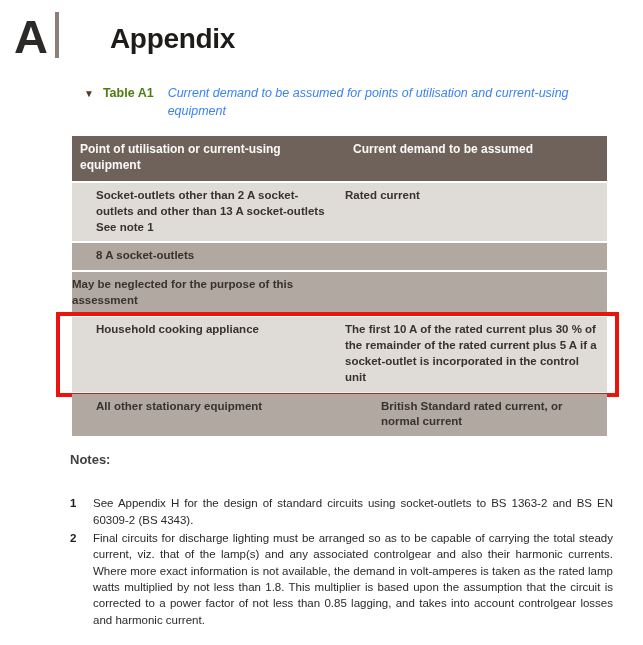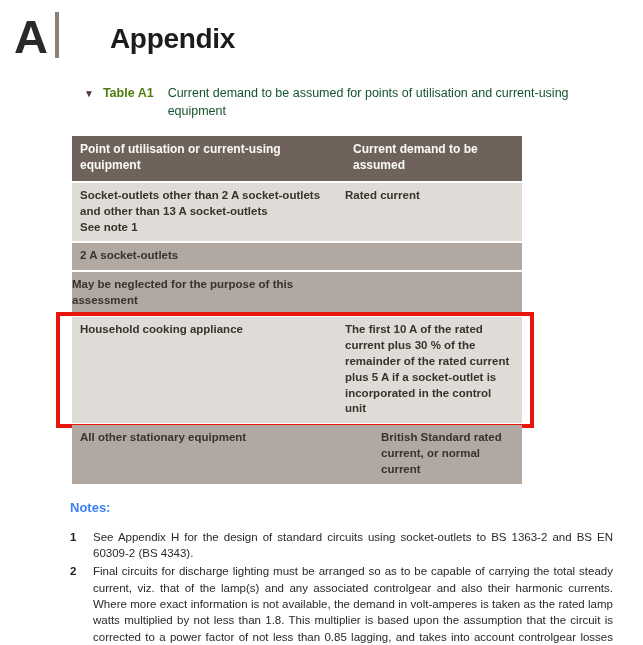--- a/index.html
+++ b/index.html
@@ -42,54 +42,54 @@
     margin:26px 0 0 84px;
     font-size:12.5px;line-height:1.45;
   }
   .caption .tri{
     color:var(--marker-brown);font-size:10px;line-height:1.9;
   }
   .caption .cap-label{
     font-weight:700;color:#4d7c0f;margin:0 14px 0 9px;white-space:nowrap;
   }
   .caption .cap-text{
-    width:424px;color:#14532d;
+    width:424px;color:#3b82f6;font-style:italic;
   }
   .tablewrap{
-    width:450px;margin:16px 0 0 72px;
+    width:535px;margin:16px 0 0 72px;
   }
   .thead{
     display:grid;grid-template-columns:273px 1fr;
     background:var(--header-bg);color:#fbfaf9;
     font-size:12px;font-weight:600;line-height:1.32;
     margin-bottom:2px;
   }
   .thead .th{padding:6px 8px 7px 8px;}
   .tr{
     display:grid;grid-template-columns:273px 1fr;
     font-size:11.5px;font-weight:600;line-height:1.38;
     margin-bottom:2px;
     position:relative;
   }
   .tr:last-child{margin-bottom:0;gap:36px;}
   .shade-light{background:var(--row-light);}
   .shade-dark{background:var(--row-dark);}
-  .cell-left{padding:5px 10px 6px 8px;}
+  .cell-left{padding:5px 10px 6px 24px;}
   .cell-right{padding:5px 8px 6px 0;}
   .highlight::after{
     content:"";position:absolute;
     left:-16px;right:-12px;top:-5px;bottom:-5px;
     border:4px solid var(--highlight-red);
     pointer-events:none;
   }
   .notes{
     width:543px;margin:16px 0 0 70px;
   }
   .notes-heading{
-    font-size:13px;font-weight:700;color:#3b82f6;margin-bottom:14px;
+    font-size:13px;font-weight:700;color:#404040;margin-bottom:28px;
   }
   .note-item{
     display:grid;grid-template-columns:23px 1fr;
     font-size:11.5px;line-height:1.42;color:#2c2926;
     margin-bottom:2px;
   }
   .note-num{font-weight:700;color:#222019;}
   .note-text{text-align:justify;}
 </style>
 </head>
@@ -118,21 +118,21 @@
   <div class="tr shade-light">
     <div class="cell-left">
       <div class="main">Socket-outlets other than 2 A socket-outlets and other than 13 A socket-outlets</div>
       <div class="note">See note 1</div>
     </div>
     <div class="cell-right">Rated current</div>
   </div>
 
   <div class="tr shade-dark">
     <div class="cell-left">
-      <div class="main">2 A socket-outlets</div>
+      <div class="main">8 A socket-outlets</div>
 
     </div>
   </div>
 
 
   <div class="tr shade-dark">
     <div class="cell-right">May be neglected for the purpose of this assessment</div>
   </div>
 
   <div class="tr shade-light highlight">

